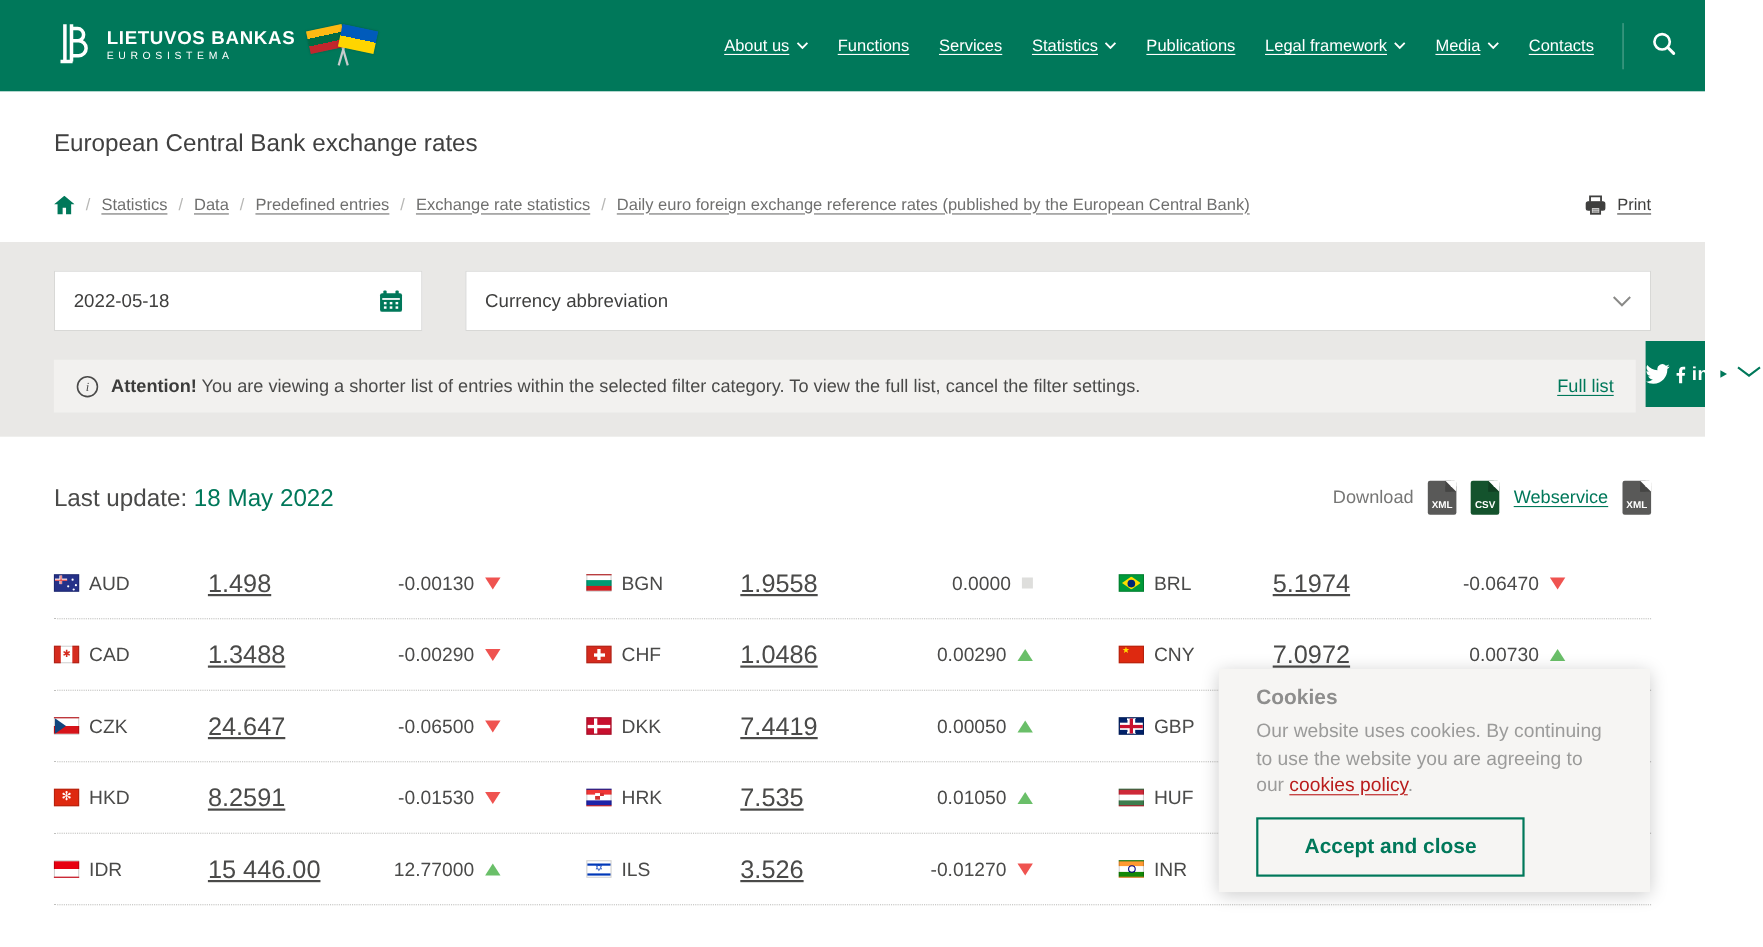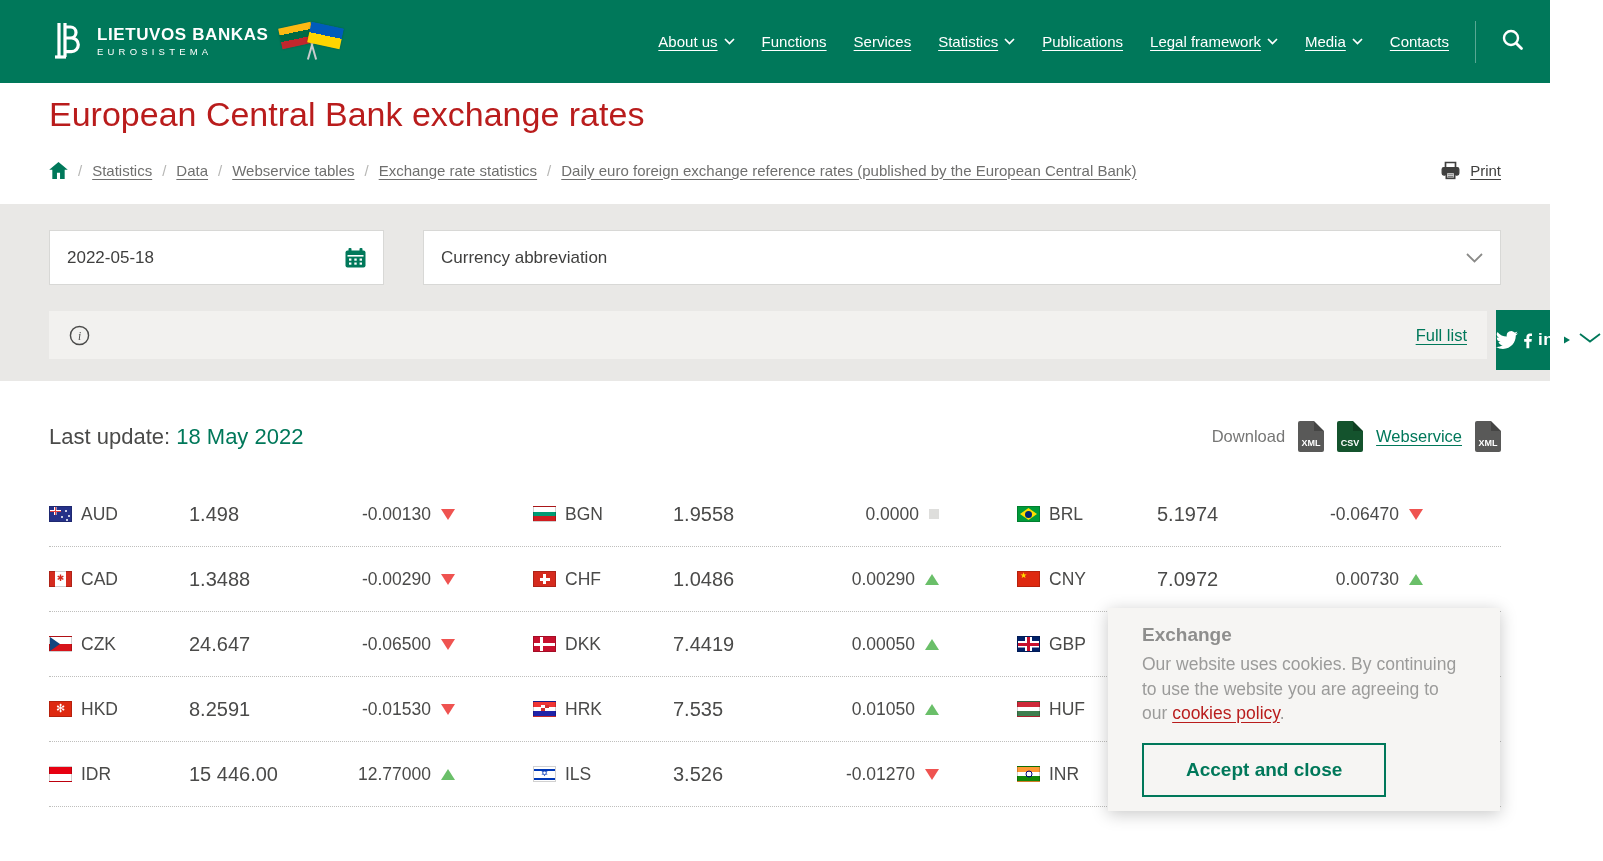--- a/index.html
+++ b/index.html
@@ -24,21 +24,21 @@
   .lf.lt { left:0; transform:rotate(-12deg); background:linear-gradient(#fdb913 33%, #006a44 33% 66%, #c1272d 66%); }
   .lf.ua { left:29px; transform:rotate(12deg); background:linear-gradient(#005bbb 50%, #ffd500 50%); }
 
   nav.mainnav { margin-left:auto; display:flex; align-items:center; gap:27px; }
   .nav-link { color:#fff; font-size:15px; text-decoration:none; display:flex; align-items:center; gap:6px; white-space:nowrap; }
   .nav-link .nav-lbl { text-decoration:underline; text-underline-offset:3px; }
   .nav-divider { width:1px; height:42px; background:rgba(255,255,255,.35); margin:0 18px 0 26px; }
   .search-btn { background:none; border:none; cursor:pointer; padding:6px; }
 
   
-  h1.page-title { font-size:34px; font-weight:400; color:#b91c1c; margin:11px 49px 0; line-height:40px; }
+  h1.page-title { font-size:22px; font-weight:400; color:#404040; margin:27px 49px 0; line-height:40px; }
   .crumb-row { display:flex; align-items:center; margin:26px 49px 0; font-size:15px; color:#6f6f6e; }
   .bc-sep { color:#b7b7b5; margin:0 10px; }
   .bc-link { color:#6f6f6e; text-decoration:underline; text-underline-offset:3px; }
   .bc-home { display:flex; align-items:center; }
   .print-link { margin-left:auto; display:flex; align-items:center; gap:9px; color:#3f3f3e; text-decoration:none; font-size:15px; }
   .print-link span { text-decoration:underline; text-underline-offset:3px; }
 
   
   .filter-area { background:#e9e8e6; margin-top:24px; padding:26px 0 22px; }
   .filter-row { display:flex; margin:0 49px; gap:39px; }
@@ -62,21 +62,21 @@
   .file-icon.csv { background:#14532d; }
   .file-icon::before { content:''; position:absolute; top:0; right:0; border-style:solid; border-width:5px;
                        border-color:#fff #fff rgba(0,0,0,.22) rgba(0,0,0,.22); }
   .webservice { color:#00785a; text-decoration:underline; text-underline-offset:3px; }
 
   
   .rates { margin:0 49px; }
   .rate-row { display:flex; height:65px; align-items:center; border-bottom:1px dotted #bfbfbd; }
   .rate-group { flex:1; display:flex; align-items:center; padding-right:78px; }
   .cur { display:flex; align-items:center; gap:9px; width:140px; font-size:17.5px; color:#4a4a49; }
-  .rate-val { width:128px; font-size:20px; color:#4a4a49; }
+  .rate-val { width:128px; font-size:23px; color:#4a4a49;text-decoration:underline; }
   .change { margin-left:auto; display:flex; align-items:center; gap:10px; font-size:17.5px; color:#4a4a49; }
   .tri { width:0; height:0; border-left:7px solid transparent; border-right:7px solid transparent; display:inline-block; }
   .tri.up { border-bottom:11px solid #6abf69; }
   .tri.down { border-top:11px solid #ef5350; }
   .sq { width:10px; height:10px; background:#dededc; display:inline-block; }
 
   
   .flag { width:23px; height:16px; display:inline-block; position:relative; flex:none;
           border:1px solid rgba(0,0,0,.18); overflow:hidden; }
   .f-au { background:#253189; }
@@ -227,21 +227,21 @@
       <svg width="19" height="17" viewBox="0 0 24 22">
         <path d="M12 0 L24 10 h-4 v12 h-6 v-8 h-4 v8 H4 V10 H0 Z" fill="#00785a"></path>
       </svg>
     </a>
     <span style="display:flex;align-items:center;flex-wrap:nowrap;">
         <span class="bc-sep">/</span>
         <a class="bc-link" href="#">Statistics</a>
         <span class="bc-sep">/</span>
         <a class="bc-link" href="#">Data</a>
         <span class="bc-sep">/</span>
-        <a class="bc-link" href="#">Webservice tables</a>
+        <a class="bc-link" href="#">Predefined entries</a>
         <span class="bc-sep">/</span>
         <a class="bc-link" href="#">Exchange rate statistics</a>
         <span class="bc-sep">/</span>
         <a class="bc-link" href="#">Daily euro foreign exchange reference rates (published by the European Central Bank)</a>
       </span>
     <a class="print-link" href="#">
       <svg width="21" height="20" viewBox="0 0 24 24">
         <path d="M6 9V3h12v6" fill="none" stroke="#3f3f3e" stroke-width="2"></path>
         <path d="M6 18H4a2 2 0 0 1-2-2v-5a2 2 0 0 1 2-2h16a2 2 0 0 1 2 2v5a2 2 0 0 1-2 2h-2" fill="#3f3f3e" stroke="#3f3f3e" stroke-width="1.5"></path>
         <rect x="7" y="15" width="10" height="7" fill="#fff" stroke="#3f3f3e" stroke-width="2"></rect>
@@ -275,20 +275,23 @@
         <svg width="17" height="10" viewBox="0 0 17 10">
           <path d="M1 1 l7.5 7.5 L16 1" fill="none" stroke="#8a8a88" stroke-width="1.8"></path>
         </svg>
       </div>
     </div>
     <div class="notice">
       <svg width="21" height="21" viewBox="0 0 22 22">
         <circle cx="11" cy="11" r="9.5" fill="none" stroke="#4a4a49" stroke-width="1.5"></circle>
         <text x="11" y="15.5" text-anchor="middle" font-size="12" font-style="italic" font-family="Liberation Serif, serif" fill="#4a4a49">i</text>
       </svg>
+      <div>
+        <b>Attention!</b><span> You are viewing a shorter list of entries within the selected filter category. To view the full list, cancel the filter settings.</span>
+      </div>
       <a class="full-list" href="#">Full list</a>
     </div>
   </section>
 
   <div class="update-row">
     <div class="last-update">
       <span>Last update: </span><span class="lu-date">18 May 2022</span>
     </div>
     <div class="download">
       <span>Download</span>
@@ -510,16 +513,16 @@
     <a class="soc" href="#">
       <svg width="21" height="21" viewBox="0 0 24 24" fill="none" stroke="#fff" stroke-width="2.4">
         <path d="M4 11a9 9 0 0 1 9 9"></path>
         <path d="M4 4a16 16 0 0 1 16 16"></path>
         <circle cx="5.5" cy="18.5" r="1.8" fill="#fff" stroke="none"></circle>
       </svg>
     </a>
   </aside>
 
 <div class="cookies">
-  <h3>Exchange</h3>
+  <h3>Cookies</h3>
   <p><span>Our website uses cookies. By continuing to use the website you are agreeing to our </span><a href="#">cookies policy</a><span>.</span></p>
   <button class="accept-btn">Accept and close</button>
 </div>
 
 </body></html>

